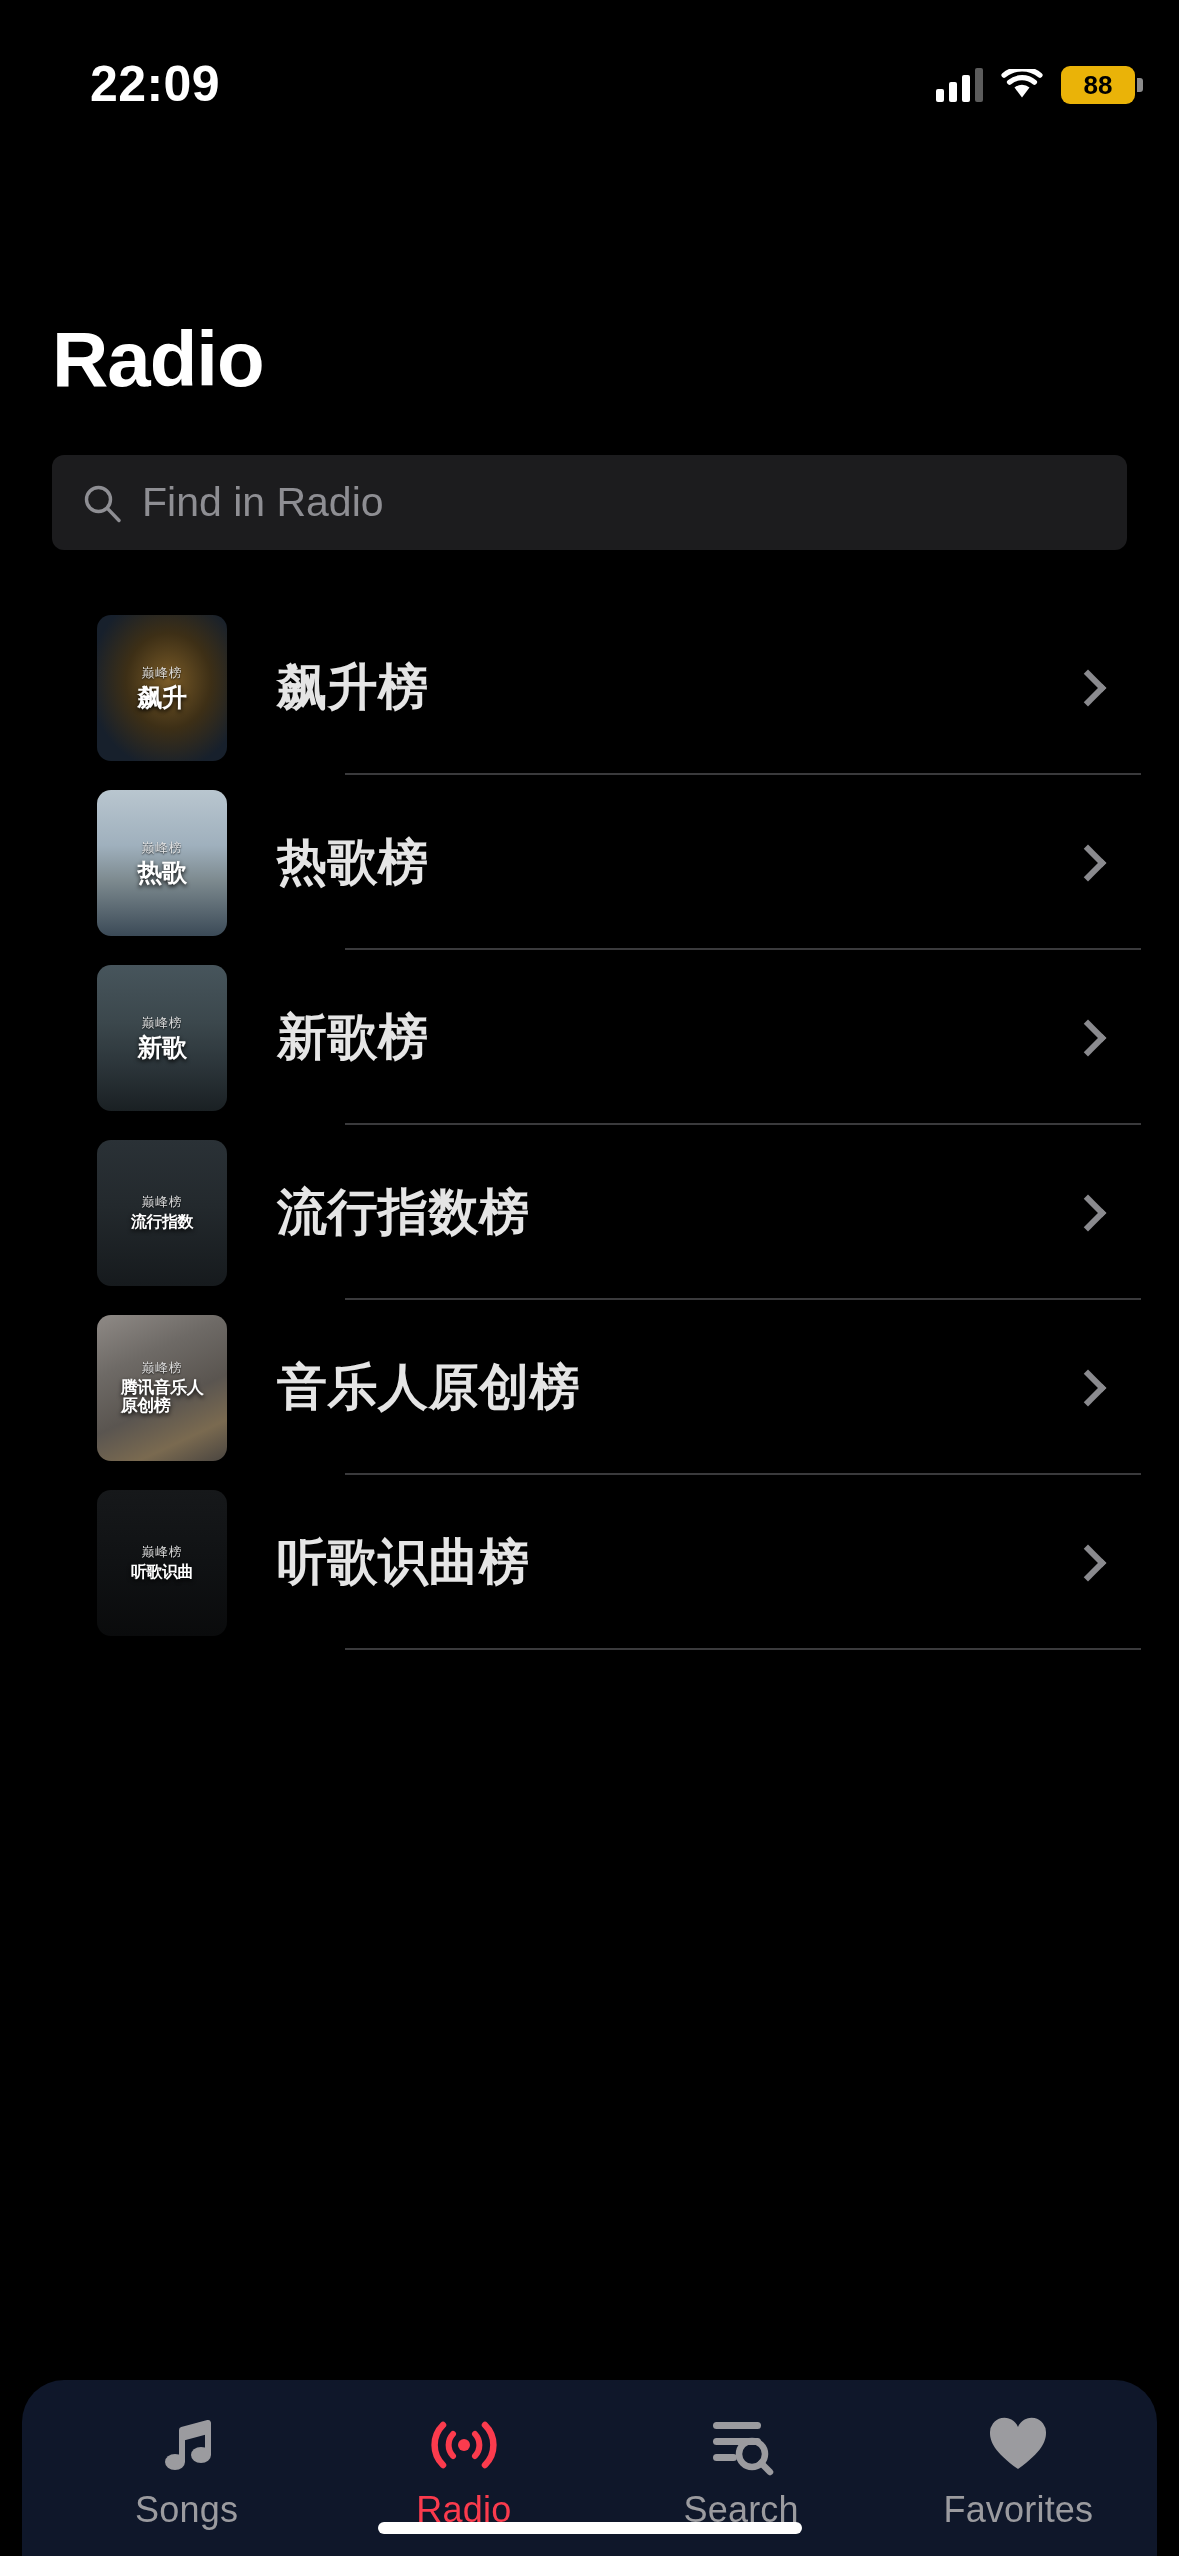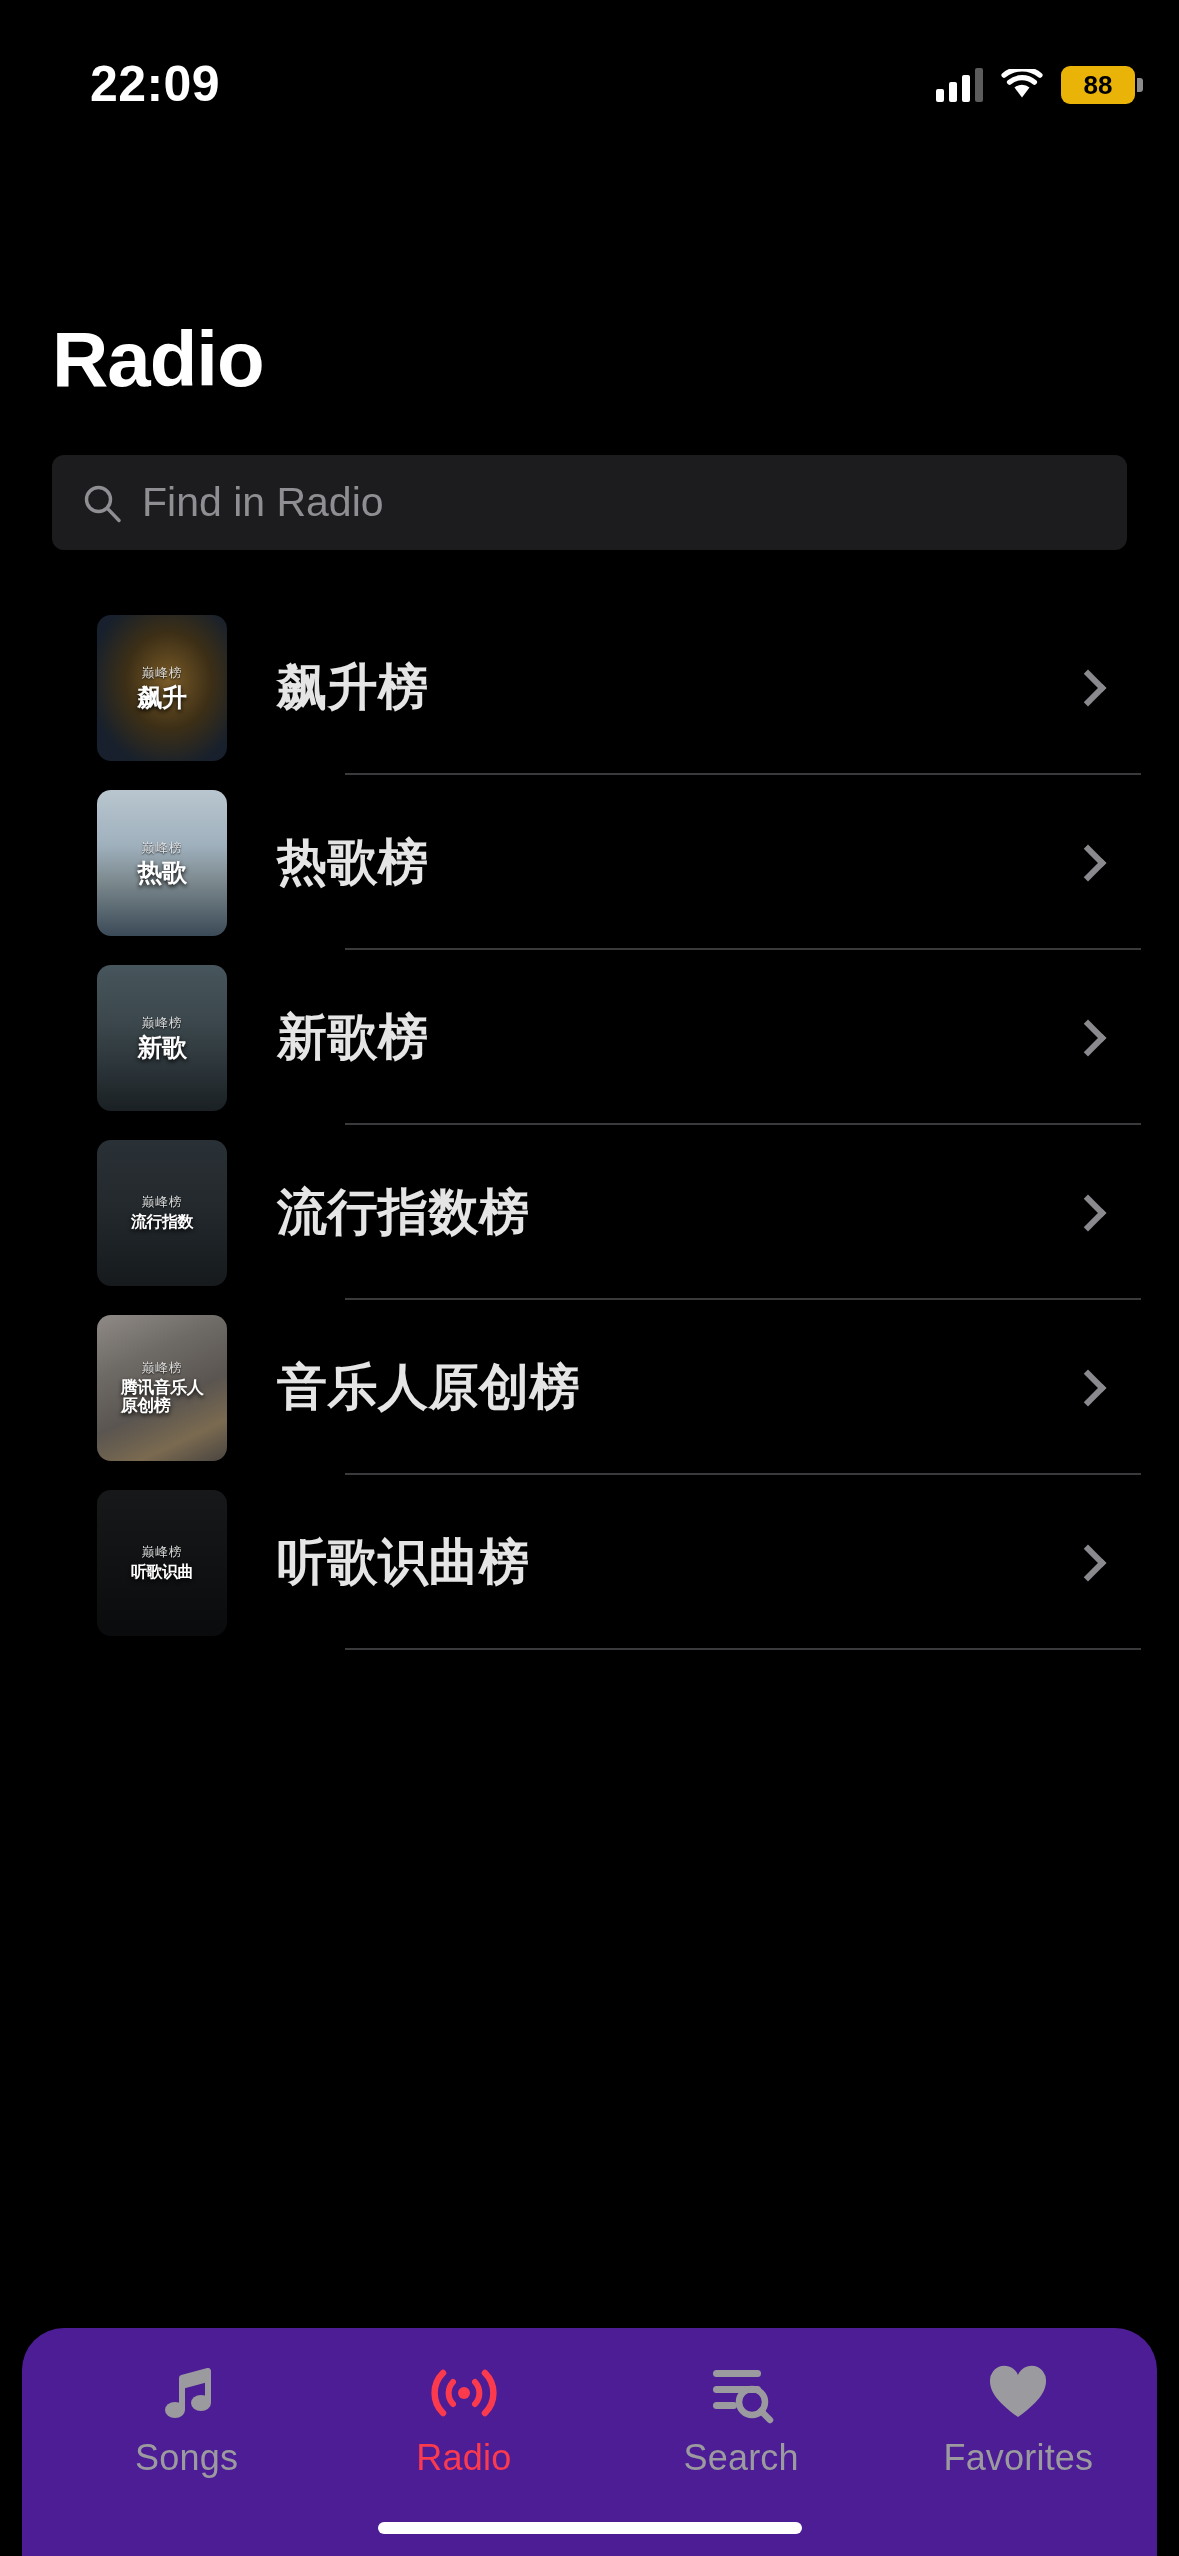--- a/index.html
+++ b/index.html
@@ -103,22 +103,22 @@
       linear-gradient(180deg,#47555c 0%,#3b474c 40%,#2a3338 72%,#1a2023 100%); }
   .art4 { background:
       linear-gradient(180deg,#2a3136 0%,#23292d 45%,#161a1d 100%); }
   .art5 { background:
       linear-gradient(155deg,#8f8a86 0%,#6e6a66 30%,#5a5550 58%,#7a6a50 80%,#4a4540 100%); }
   .art6 { background:
       linear-gradient(180deg,#16181a 0%,#101214 50%,#0a0b0c 100%); }
 
   
   .tabbar {
-    position:absolute; left:22px; right:22px; bottom:0; height:228px;
-    background:#4c1d95; border-radius:42px 42px 0 0;
+    position:absolute; left:22px; right:22px; bottom:0; height:176px;
+    background:#0f172a; border-radius:42px 42px 0 0;
     display:flex; align-items:flex-start; justify-content:space-around;
     padding-top:32px;
     padding-left:26px;
   }
   .tab { width:250px; display:flex; flex-direction:column; align-items:center; gap:14px; }
   .tab-icon { height:66px; display:flex; align-items:center; justify-content:center; }
   .tab-label { font-size:36px; color:#9b9b9f; line-height:1; letter-spacing:.2px; }
   .tab.active .tab-label { color:#fb3b4d; }
 
   .home-indicator {

